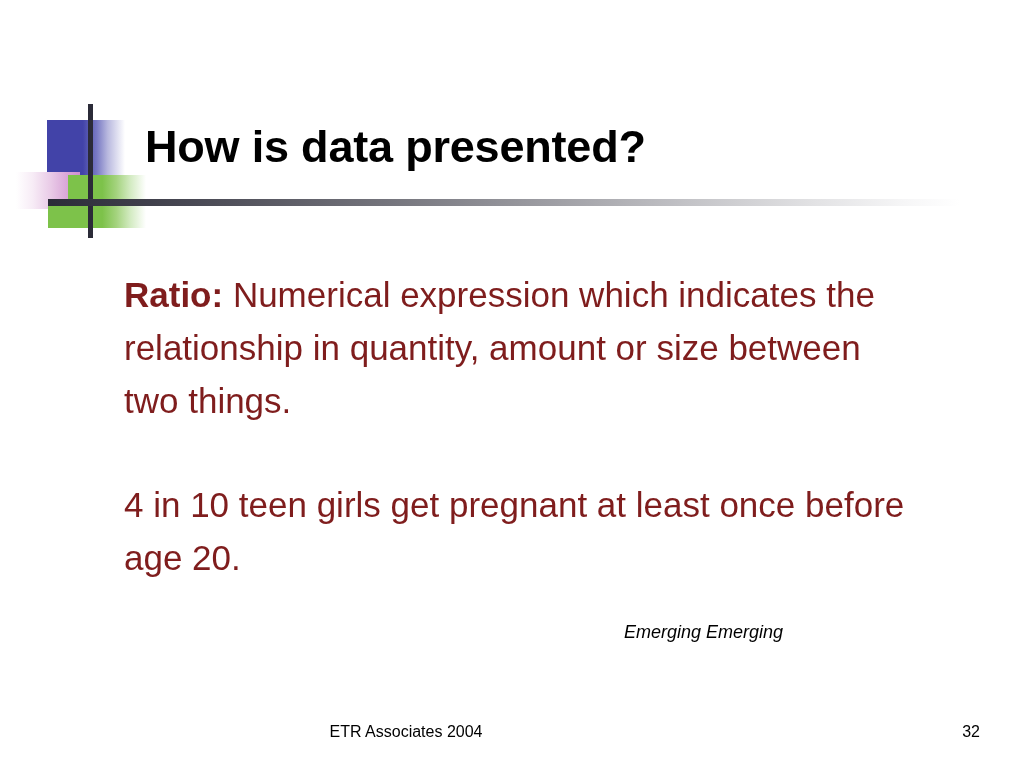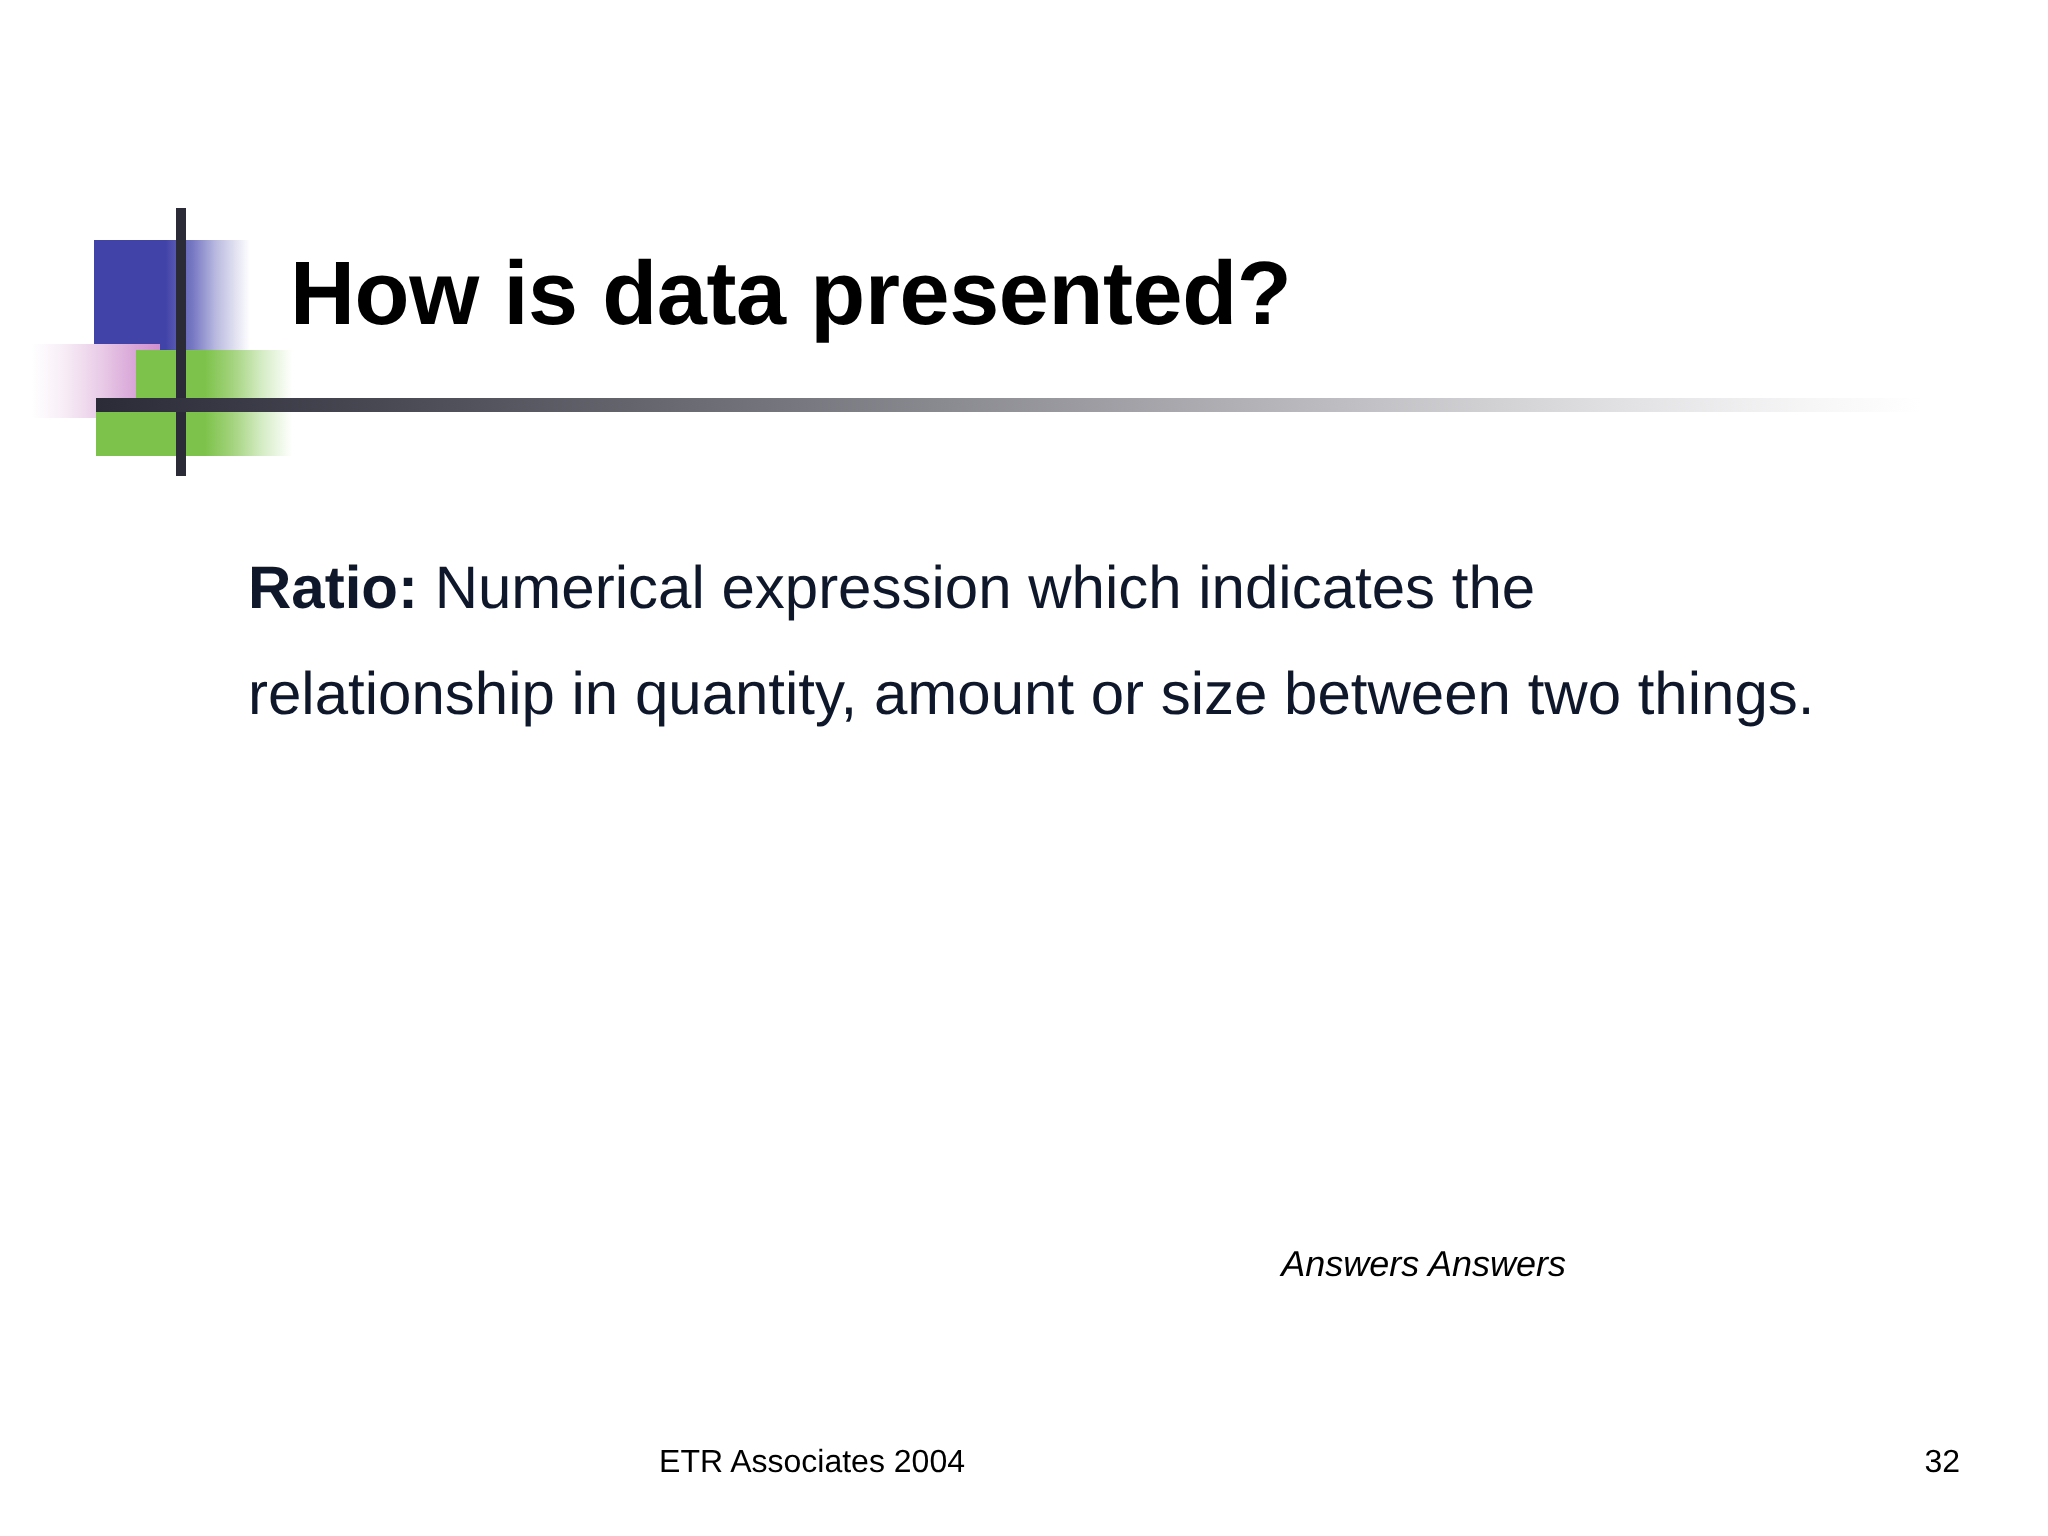--- a/index.html
+++ b/index.html
@@ -129,23 +129,23 @@
 
   
   .body-block {
     position: absolute;
     left: 124px;
     top: 268px;
     width: 790px;
   }
 
   .para {
-    font-size: 30px;
+    font-size: 35px;
     line-height: 53px;
-    color: #0f172a;
+    color: #7f1d1d;
     margin: 0;
   }
 
   .para .lead {
     font-weight: bold;
   }
 
   .para-gap {
     height: 51px;
   }
@@ -196,21 +196,22 @@
     <div class="orn-hline"></div>
   </div>
 
   <div class="slide-title">How is data presented?</div>
 
   <div class="body-block">
     <p class="para"><span class="lead">Ratio:</span><span>  Numerical expression which indicates the relationship in quantity, amount or size between two things.</span></p>
 
     <div class="para-gap"></div>
 
+    <p class="para">4 in 10 teen girls get pregnant at least once before age 20.</p>
   </div>
 
-  <div class="source">Answers Answers</div>
+  <div class="source">Emerging Emerging</div>
 
   <div class="footer-credit">ETR Associates 2004</div>
 
   <div class="footer-pagenum">32</div>
 
 </div>
 
 </body></html>

